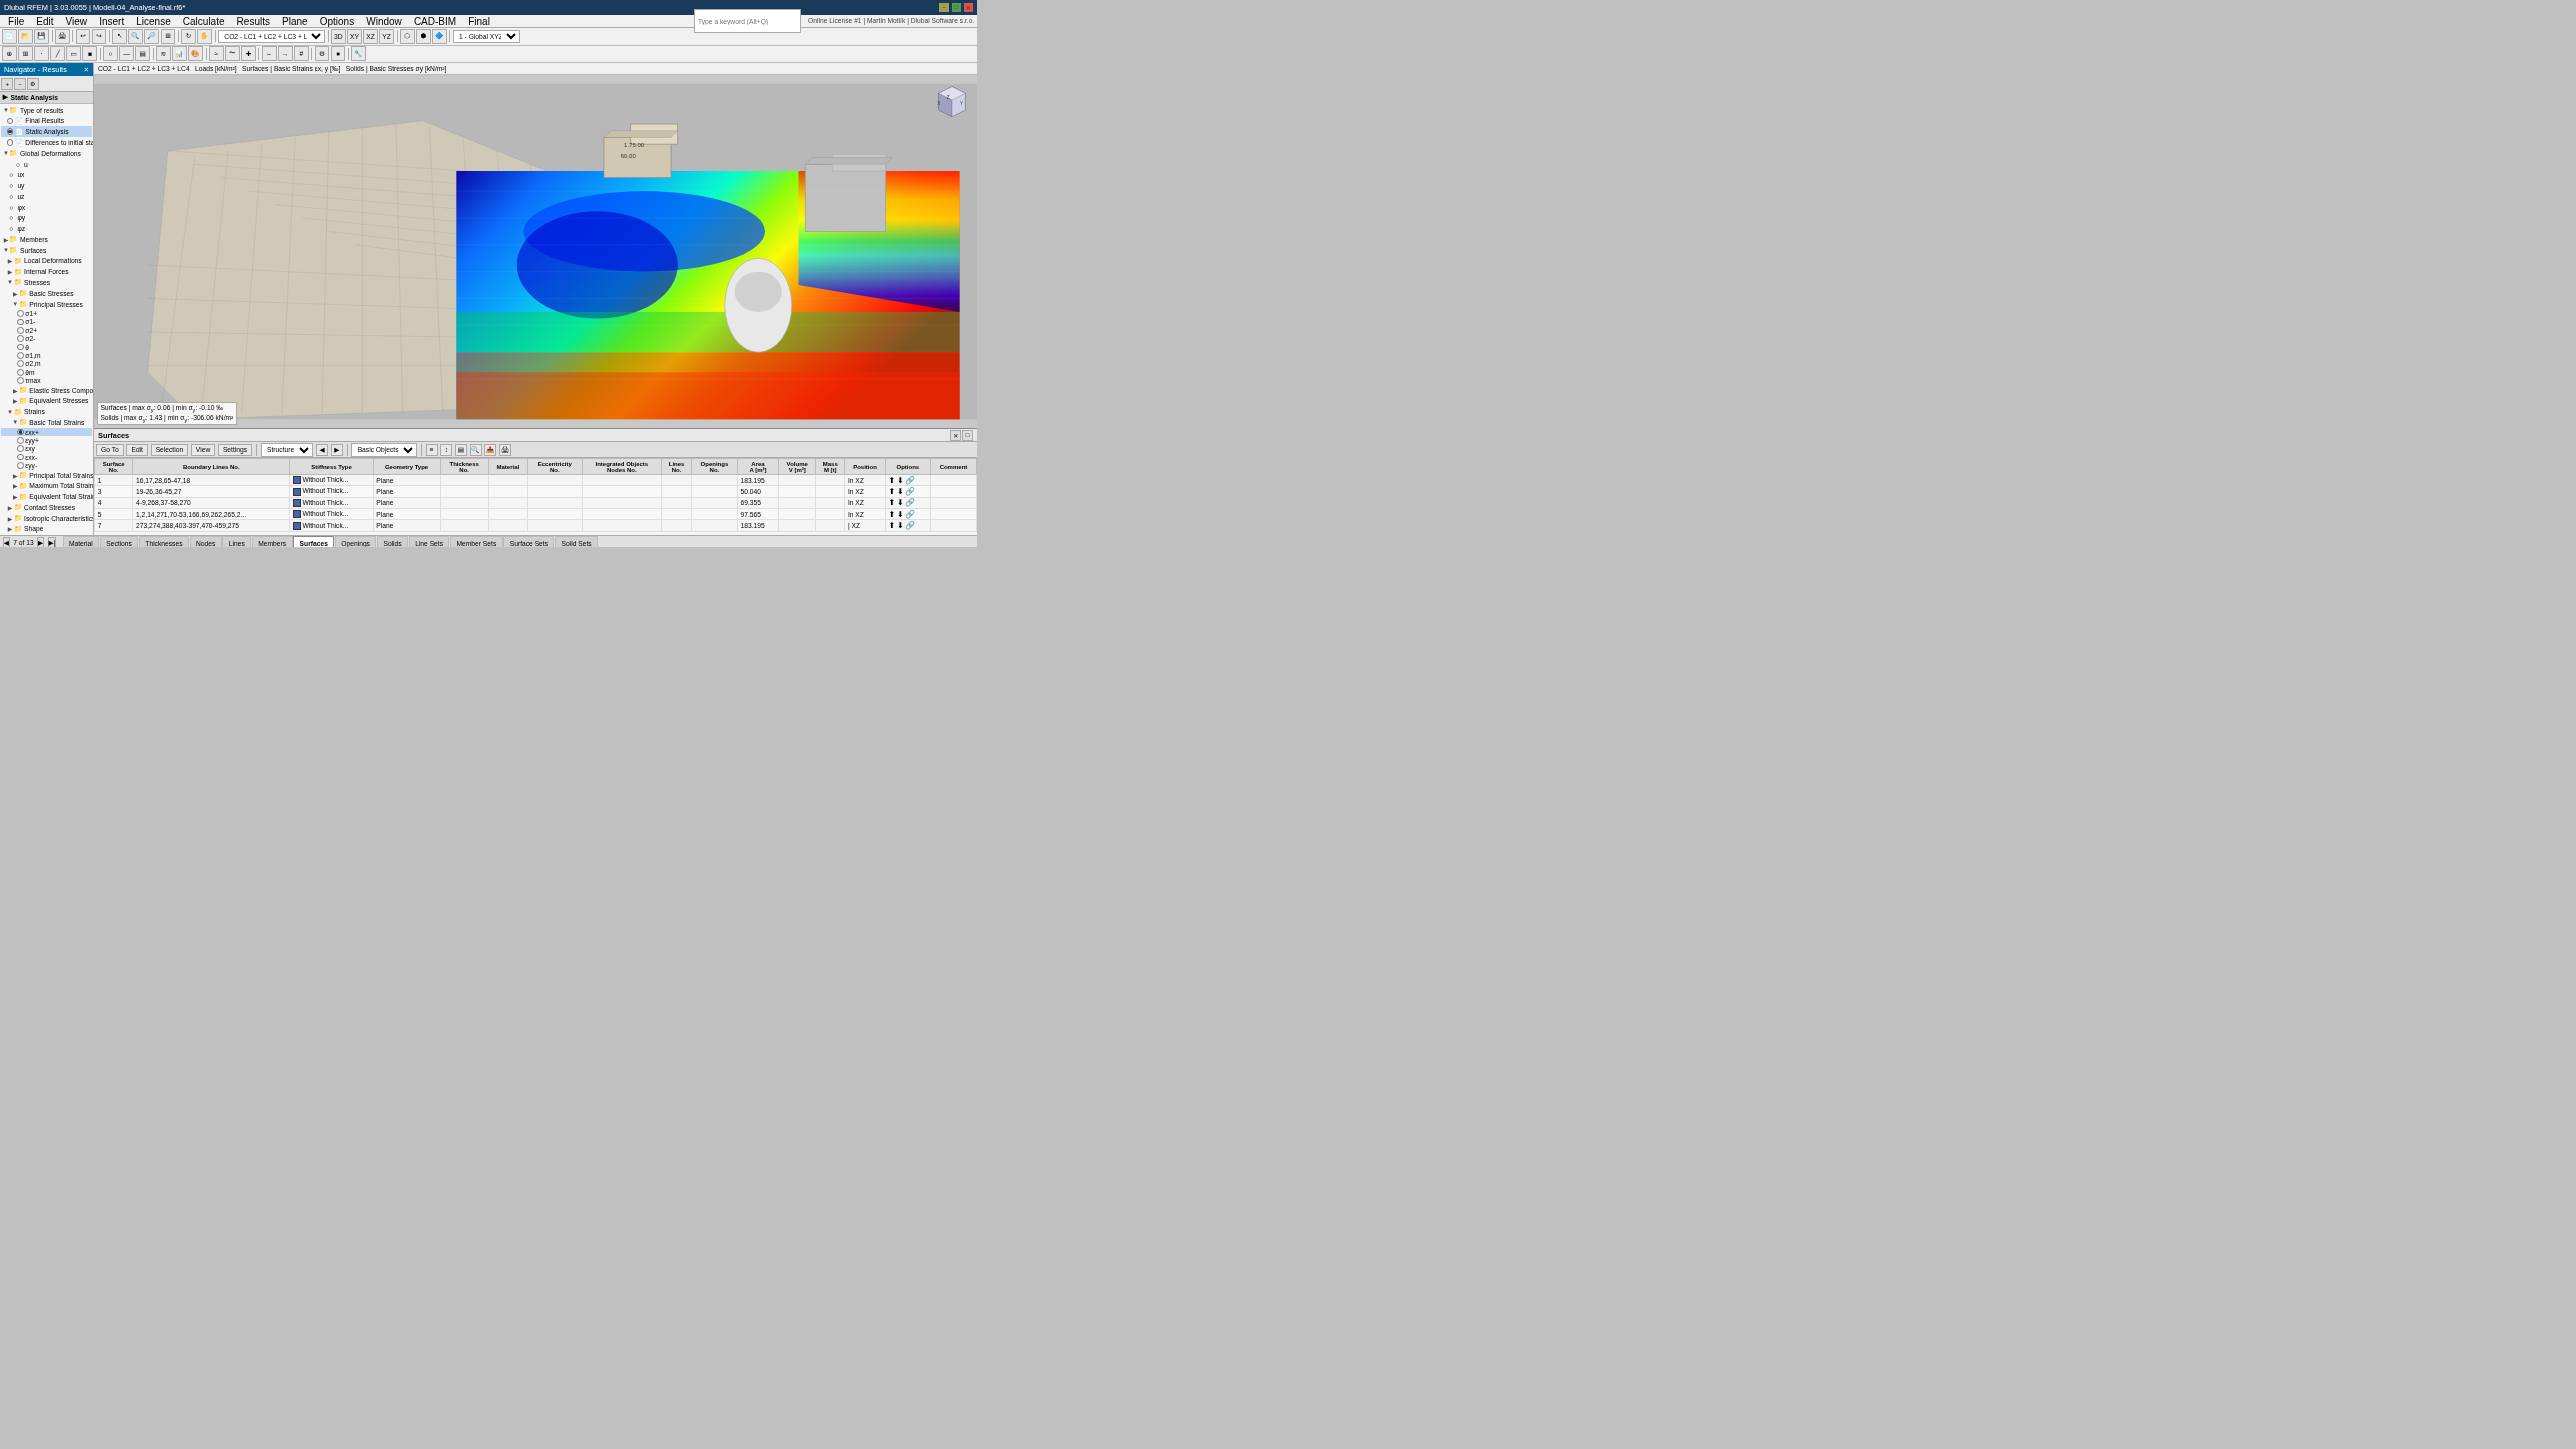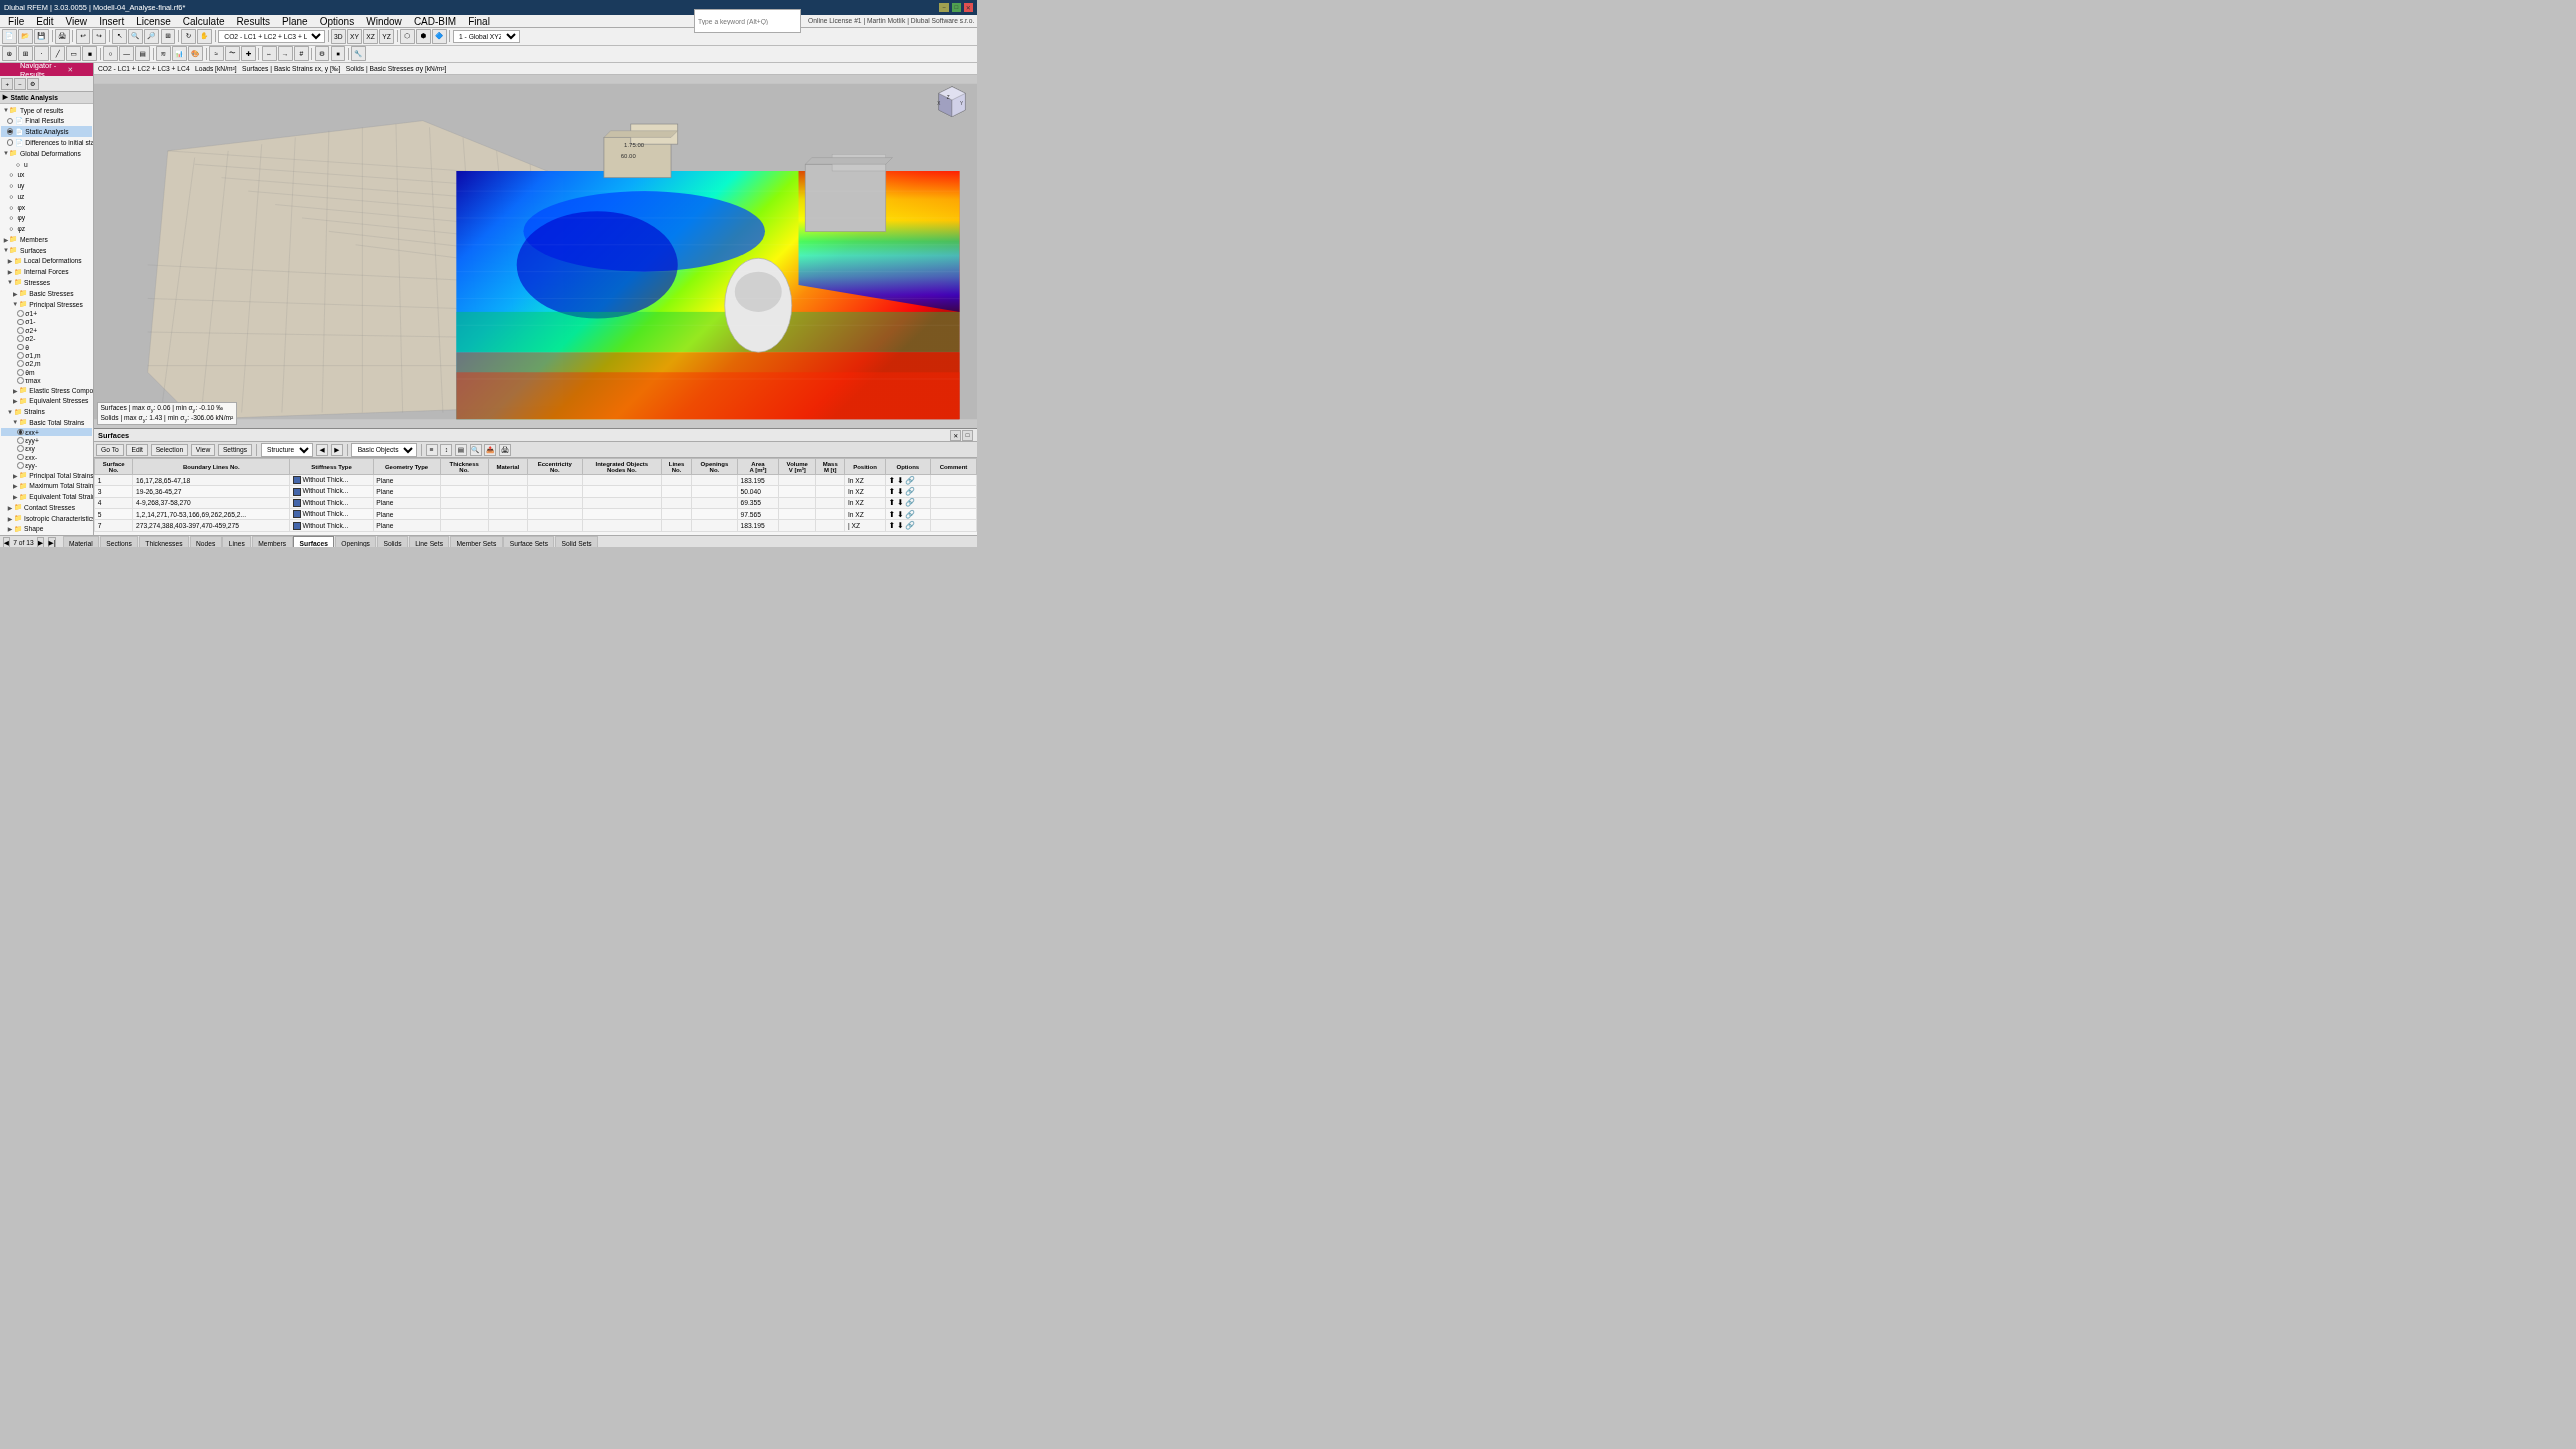--- a/index.html
+++ b/index.html
@@ -104,23 +104,23 @@
     #navigator {
       width: 94px;
       background: #f5f5f5;
       border-right: 0.7px solid #aaa;
       display: flex;
       flex-direction: column;
       overflow: hidden;
       flex-shrink: 0;
     }
     #navigator-header {
-      background: #be185d;
+      background: #0369a1;
       color: #fff;
-      padding: 2px 20px;
+      padding: 2px 4px;
       font-size: 7.4px;
       display: flex;
       justify-content: space-between;
       align-items: center;
       height: 13.4px;
     }
     .nav-close-btn {
       cursor: pointer; font-size: 6.7px; color: #ddd;
       background: none; border: none;
     }

